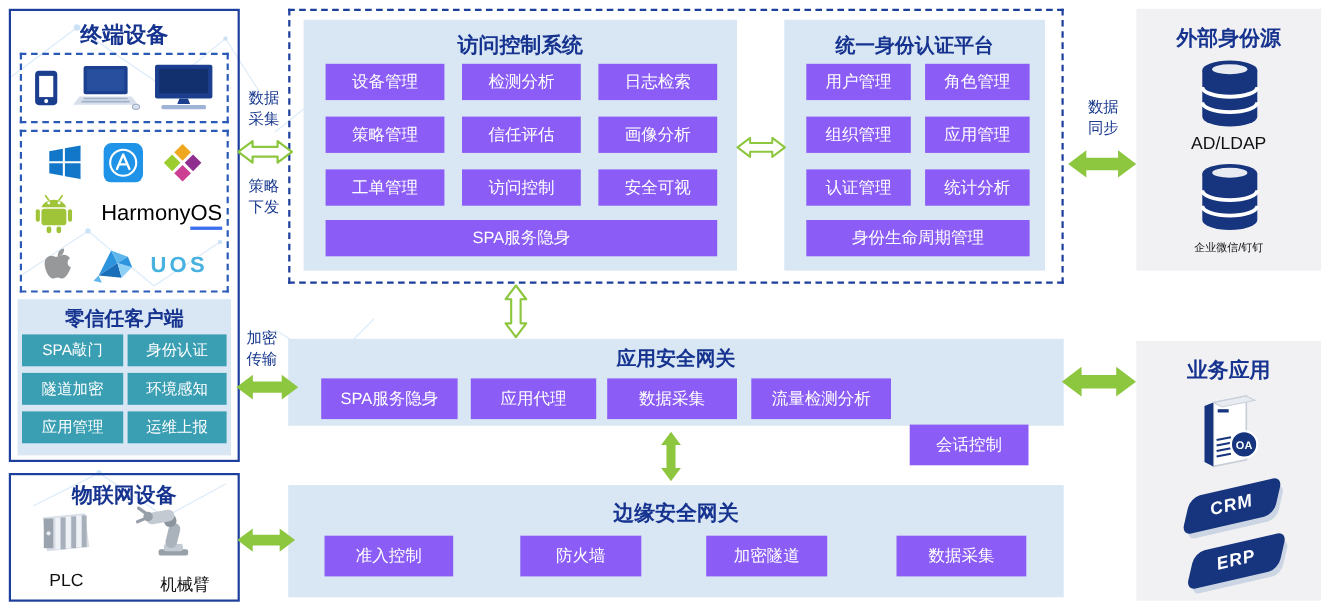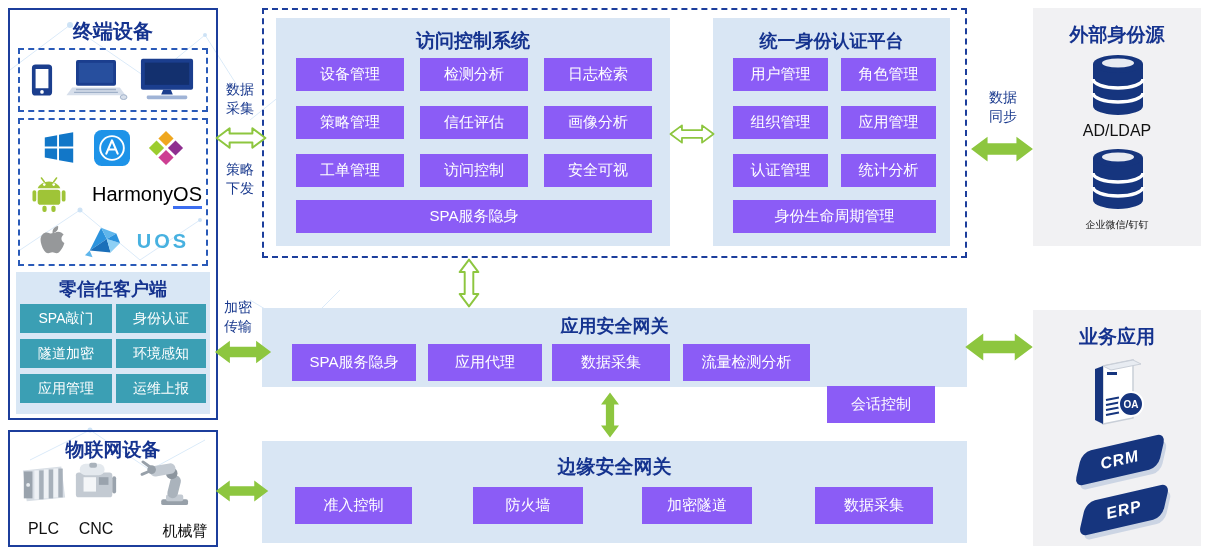--- a/index.html
+++ b/index.html
@@ -178,31 +178,20 @@
               <rect x="21" y="10" width="4.5" height="30" fill="#a7b0ba"></rect>
             <rect x="26" y="9" width="4.5" height="30" fill="#eef1f5"></rect>
               <rect x="31" y="9" width="4.5" height="30" fill="#a7b0ba"></rect>
             <rect x="36" y="8" width="4.5" height="30" fill="#eef1f5"></rect>
               <rect x="41" y="8" width="4.5" height="30" fill="#a7b0ba"></rect>
           </g>
         </svg>
         <span class="iot-label">PLC</span>
       </div>
       <div class="iot-col">
-        <svg width="46" height="44" viewBox="0 0 48 44">
-          <rect x="3" y="12" width="38" height="26" rx="3" fill="#c3cad2"></rect>
-          <rect x="7" y="3" width="26" height="12" rx="6" fill="#e4e9ee"></rect>
-          <rect x="17" y="2" width="8" height="5" rx="2" fill="#aab3bc"></rect>
-          <rect x="11" y="17" width="13" height="15" fill="#f4f6f8"></rect>
-          <rect x="27" y="17" width="10" height="8" fill="#9aa3ad"></rect>
-          <rect x="41" y="16" width="4" height="18" rx="2" fill="#9aa3ad"></rect>
-        </svg>
-        <span class="iot-label">CNC</span>
-      </div>
-      <div class="iot-col">
         <svg width="52" height="46" viewBox="0 0 54 48">
           <rect x="22" y="41" width="28" height="6" rx="2" fill="#97a0a9"></rect>
           <rect x="27" y="36" width="18" height="7" rx="2" fill="#c3cad2"></rect>
           <rect x="30" y="16" width="11" height="24" rx="5.5" fill="#aab3bc" transform="rotate(14 35 28)"></rect>
           <circle cx="33" cy="14" r="6" fill="#8c959e"></circle>
           <rect x="10" y="5" width="27" height="11" rx="5.5" fill="#c3cad2" transform="rotate(-10 23 10)"></rect>
           <circle cx="12" cy="10" r="4.5" fill="#97a0a9"></circle>
           <path d="M10 7 L3 2 M9 12 L2 15" stroke="#97a0a9" stroke-width="3" stroke-linecap="round"></path>
         </svg>
         <span class="iot-label" style="font-size:15px;margin-left:39px;">机械臂</span>

